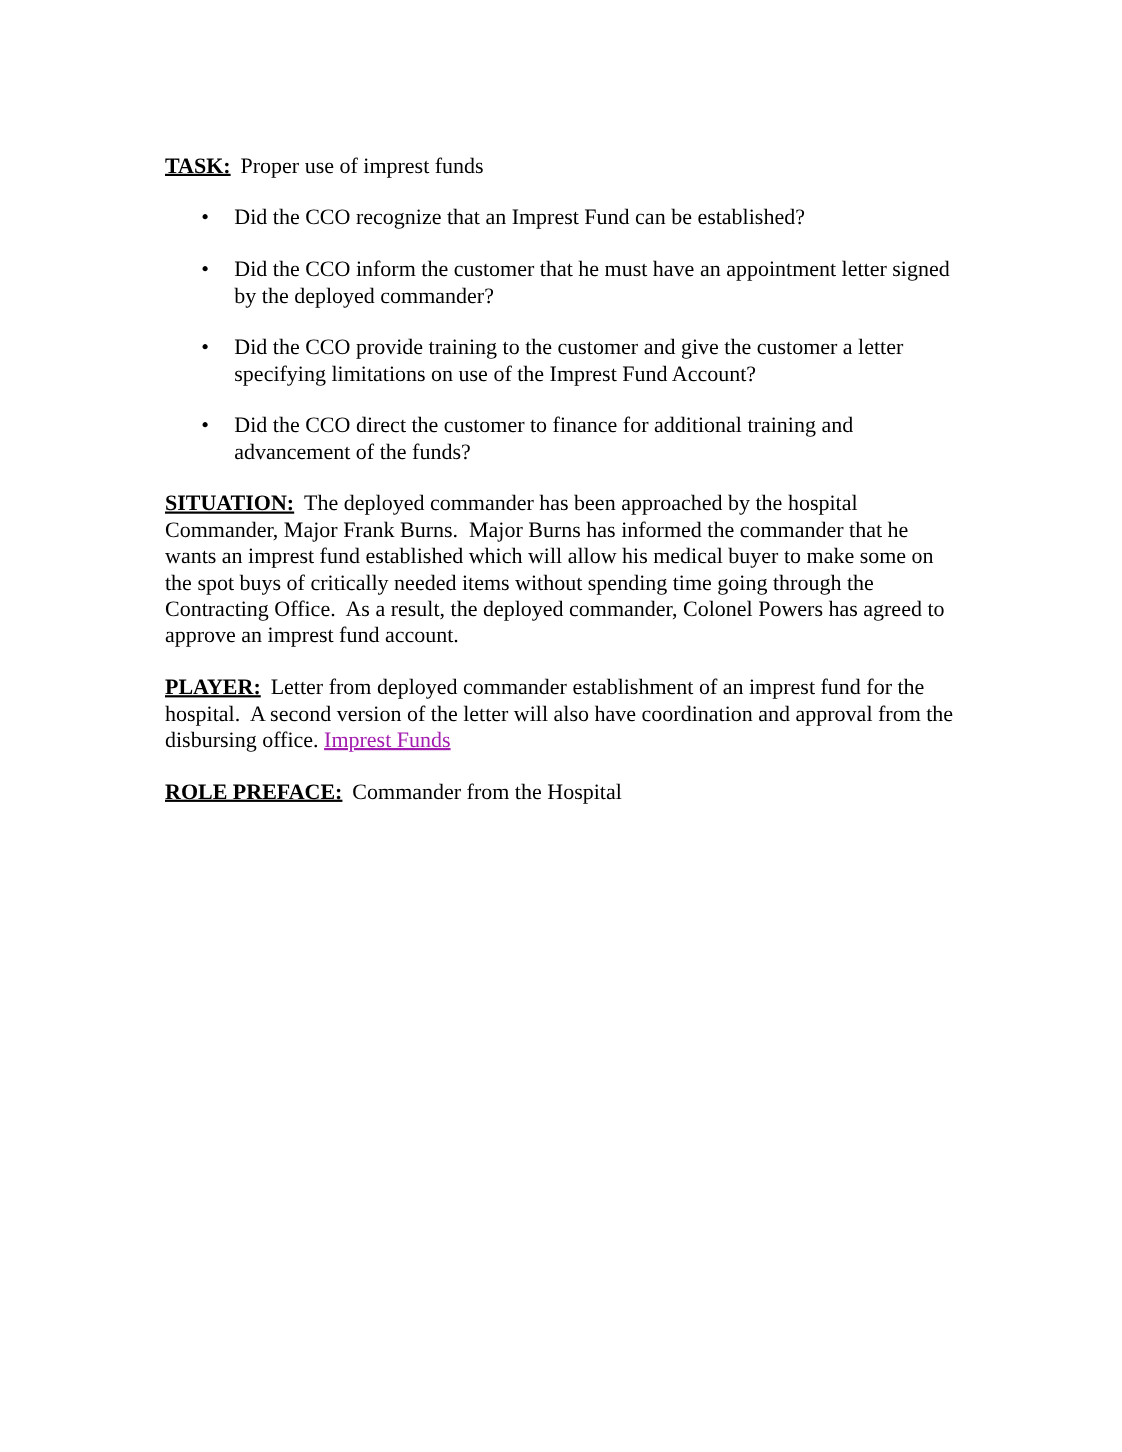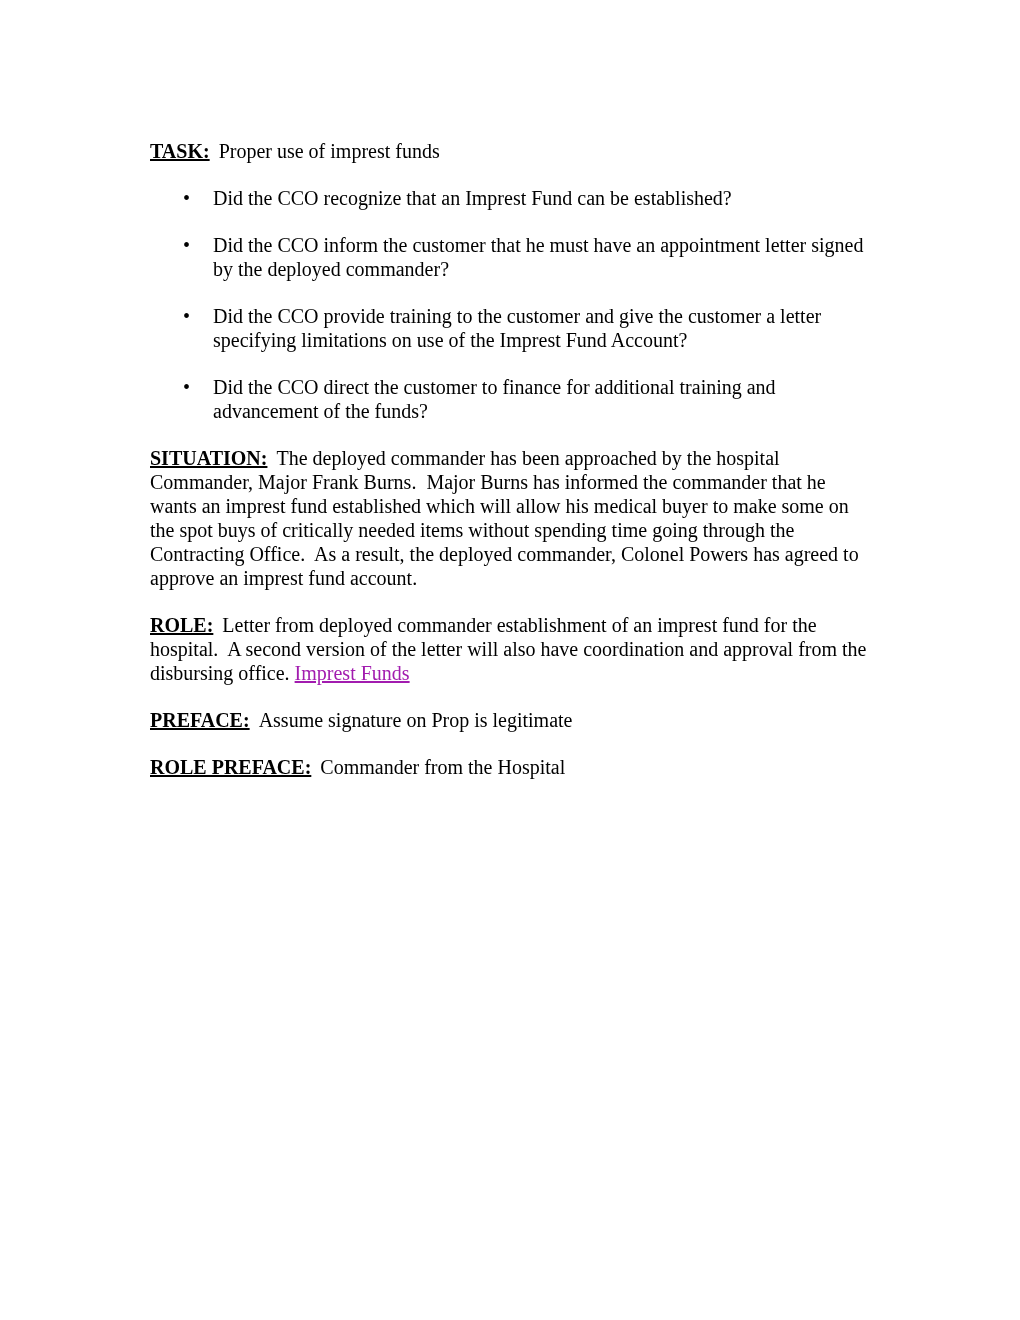--- a/index.html
+++ b/index.html
@@ -72,19 +72,18 @@
     <div class="bullet-item"><span class="bullet-marker">•</span><span class="txt">Did the CCO inform the customer that he must have an appointment letter signed by the deployed commander?</span></div>
 
     <div class="bullet-item"><span class="bullet-marker">•</span><span class="txt">Did the CCO provide training to the customer and give the customer a letter specifying limitations on use of the Imprest Fund Account?</span></div>
 
     <div class="bullet-item"><span class="bullet-marker">•</span><span class="txt">Did the CCO direct the customer to finance for additional training and advancement of the funds?</span></div>
 
   </div>
 
   <p class="para"><span class="lbl">SITUATION:</span><span class="txt">The deployed commander has been approached by the hospital Commander, Major Frank Burns.  Major Burns has informed the commander that he wants an imprest fund established which will allow his medical buyer to make some on the spot buys of critically needed items without spending time going through the Contracting Office.  As a result, the deployed commander, Colonel Powers has agreed to approve an imprest fund account.</span></p>
 
-  <p class="para"><span class="lbl">ROLE:</span><span class="txt">Letter from deployed commander establishment of an imprest fund for the hospital.  A second version of the letter will also have coordination and approval from the disbursing office. </span><a class="doc-link">Imprest Funds</a></p>
+  <p class="para"><span class="lbl">PLAYER:</span><span class="txt">Letter from deployed commander establishment of an imprest fund for the hospital.  A second version of the letter will also have coordination and approval from the disbursing office. </span><a class="doc-link">Imprest Funds</a></p>
 
-  <p class="para"><span class="lbl">PREFACE:</span><span class="txt">Assume signature on Prop is legitimate</span></p>
 
   <p class="para"><span class="lbl">ROLE PREFACE:</span><span class="txt">Commander from the Hospital</span></p>
 
 </div>
 
 </body></html>

